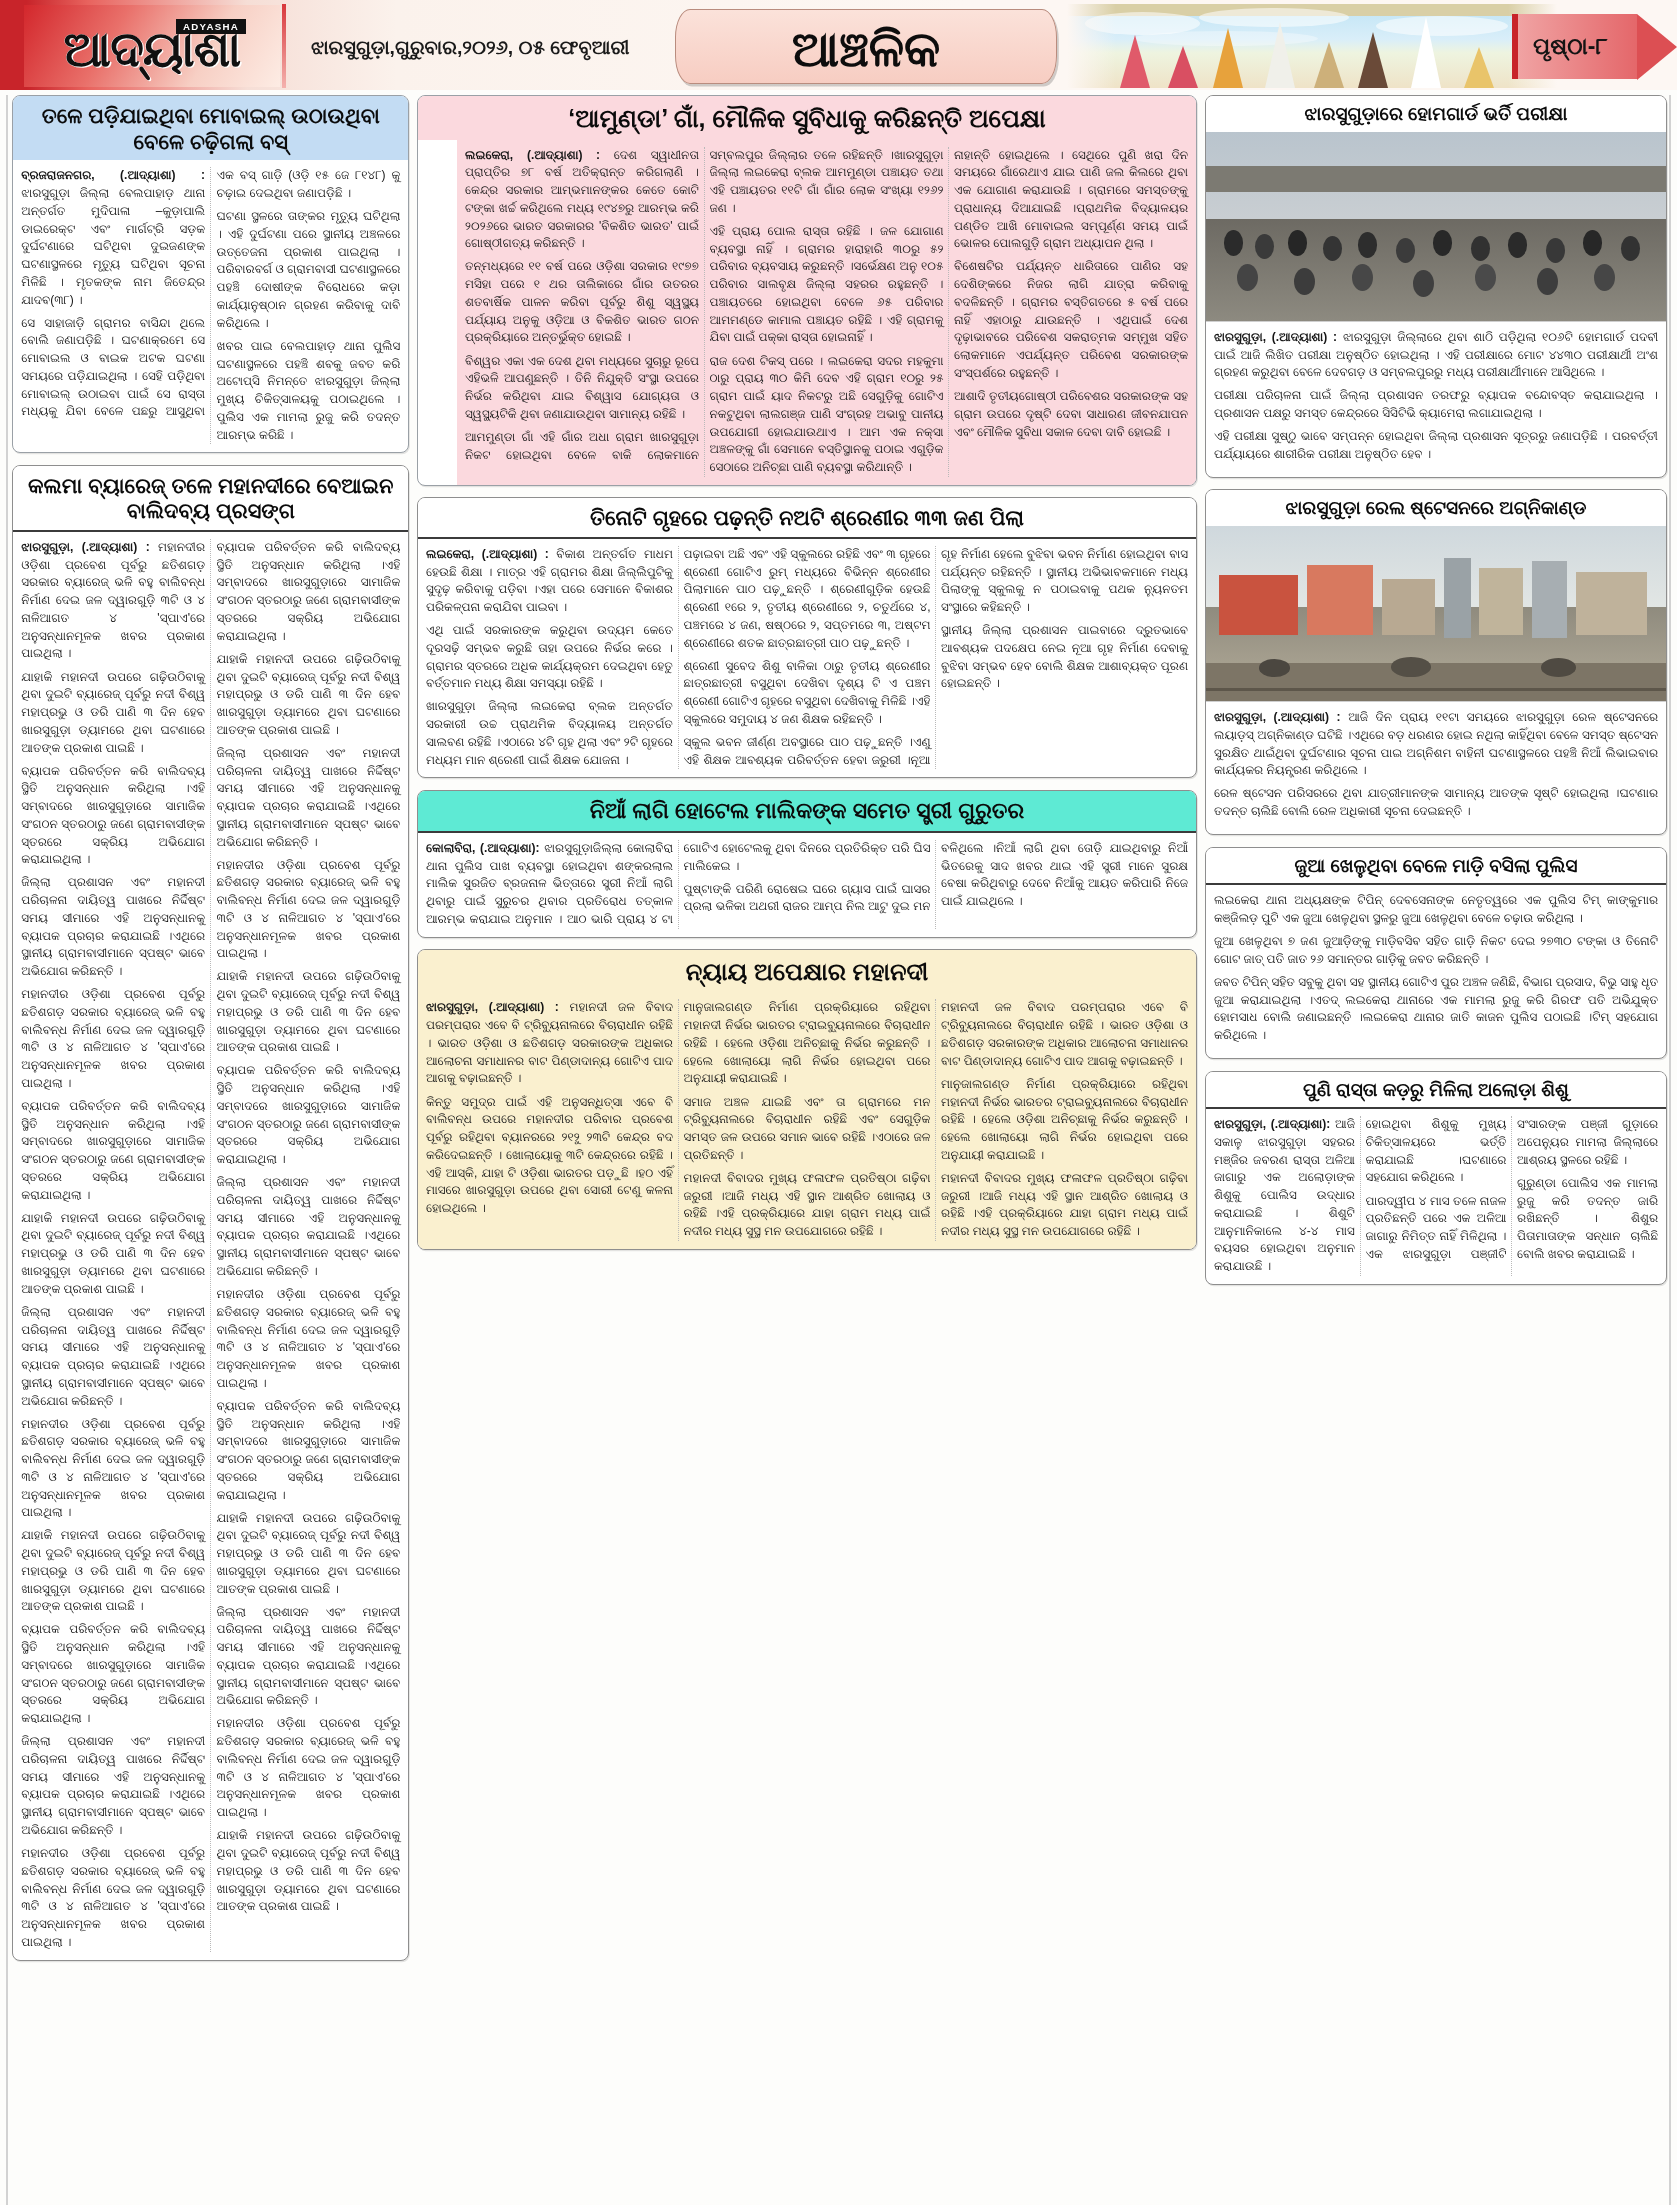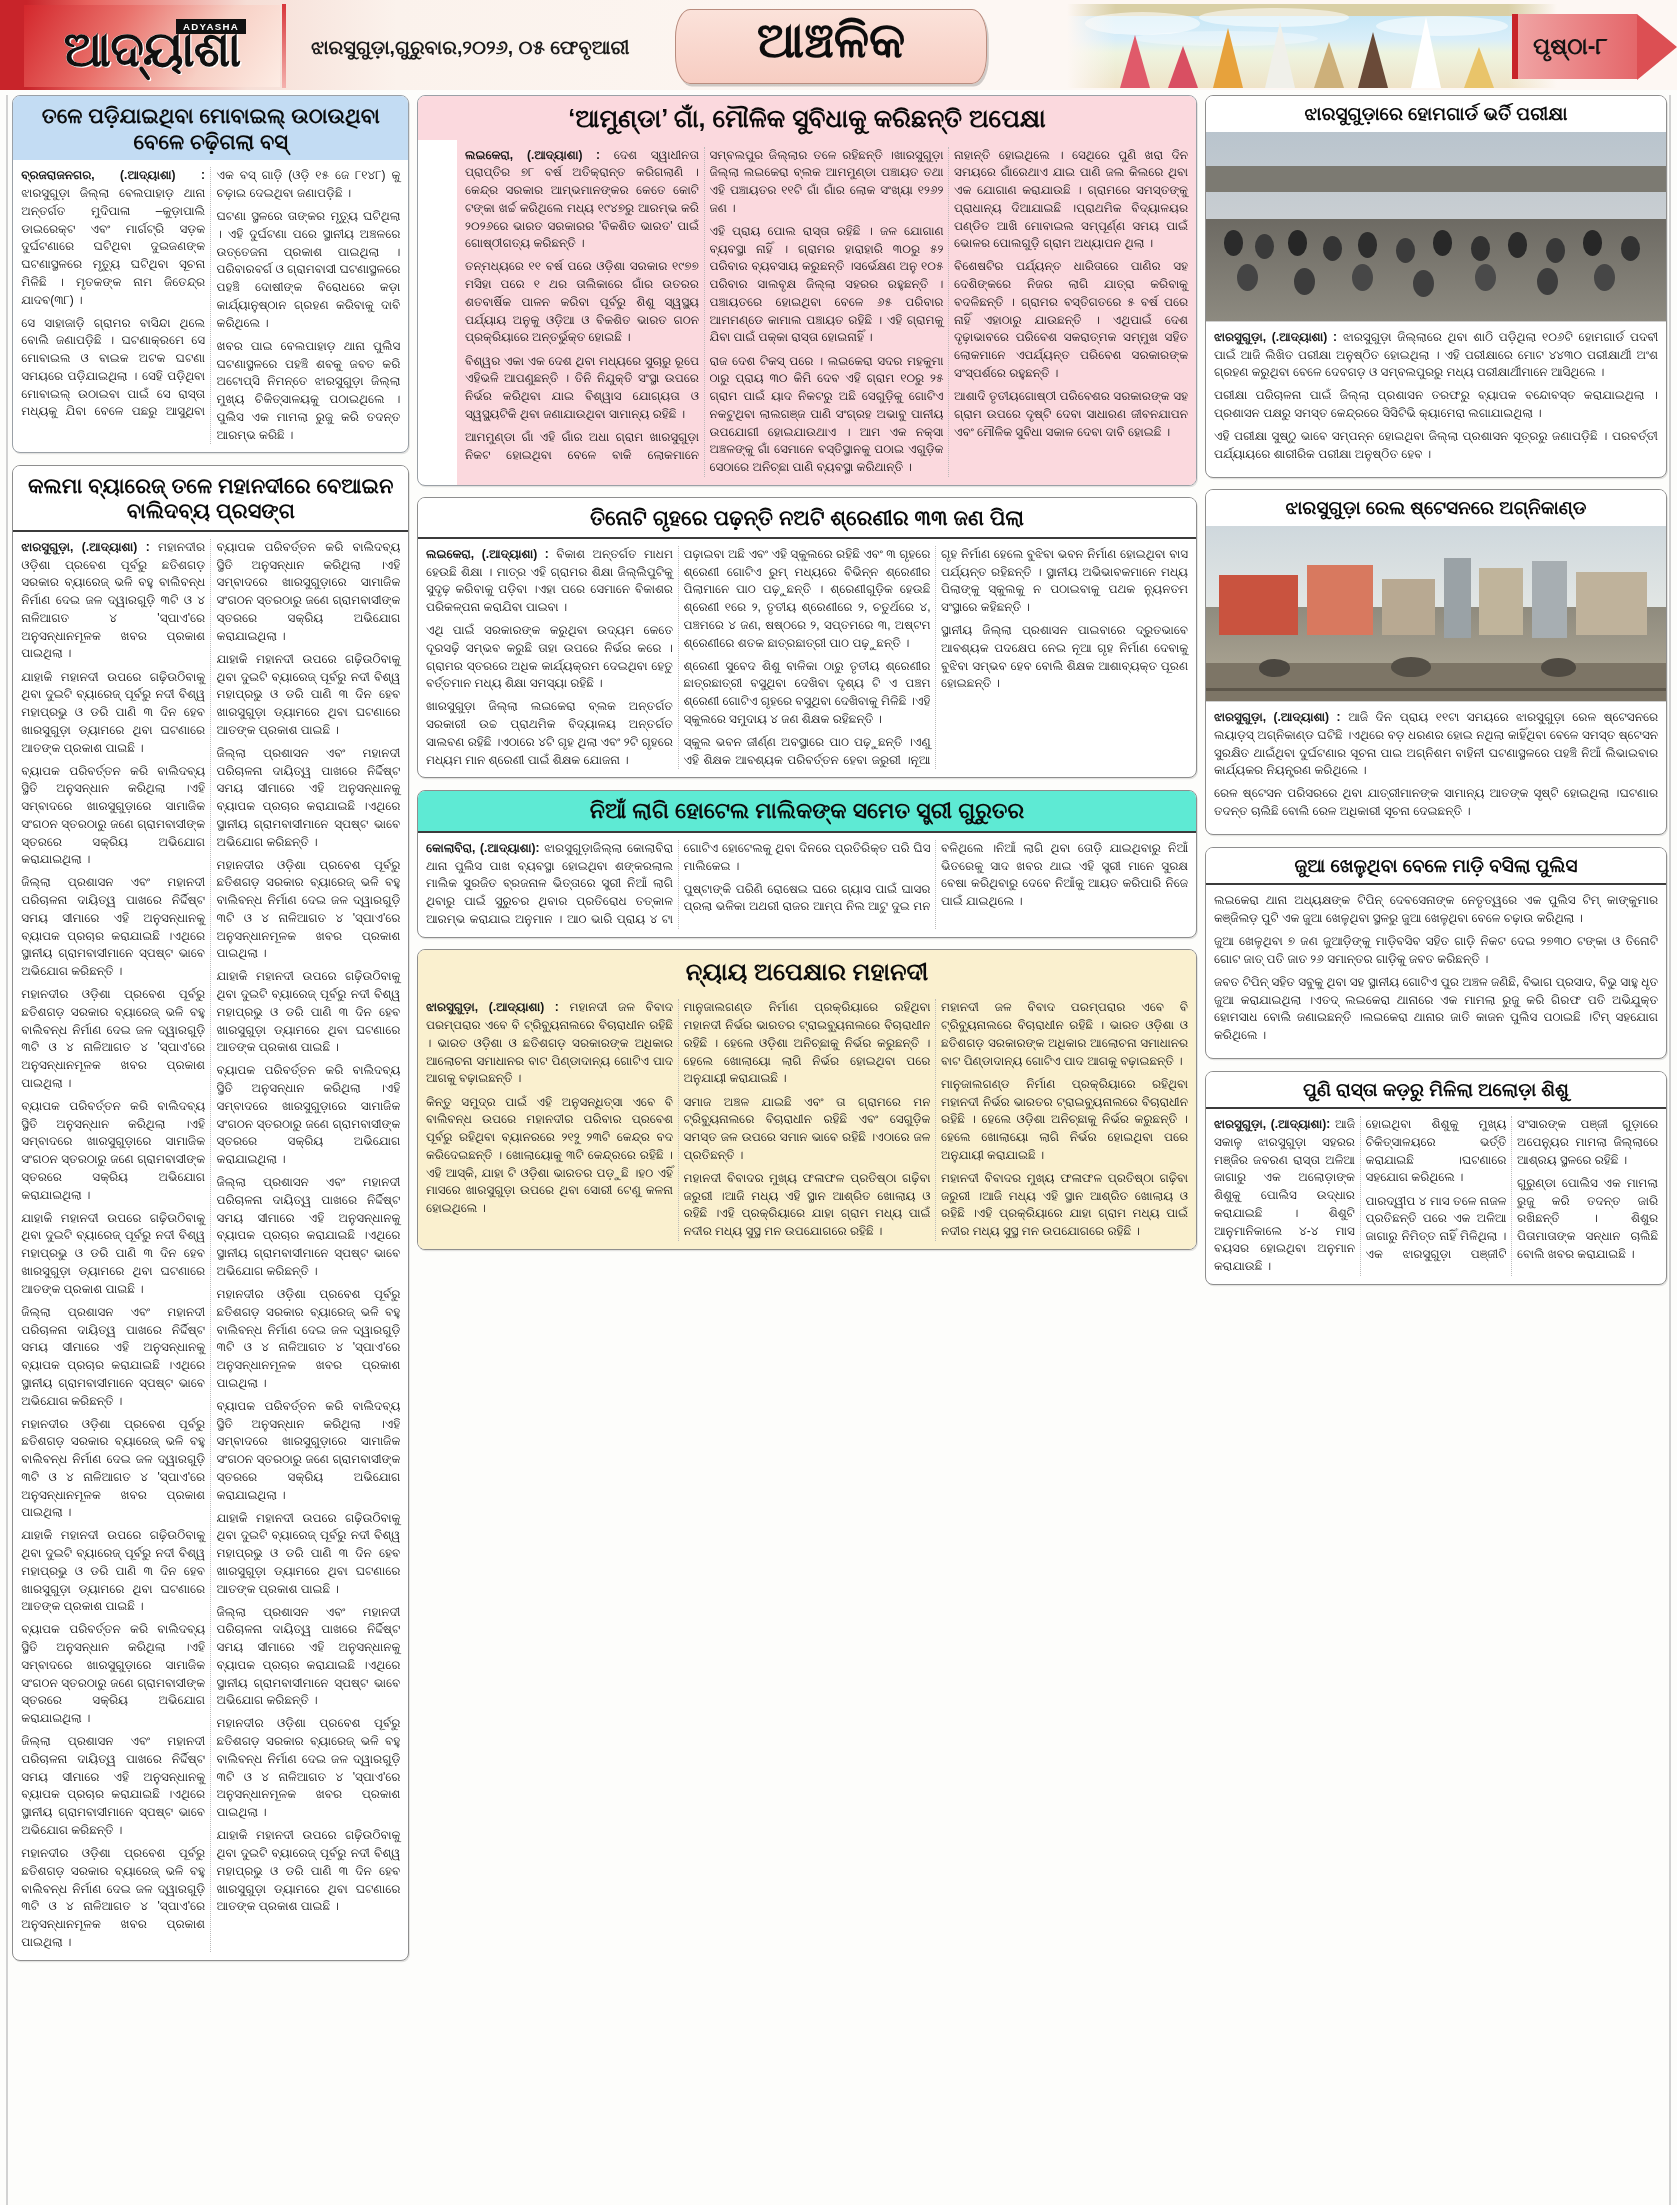--- a/index.html
+++ b/index.html
@@ -67,26 +67,26 @@
     width: 384px;
     font-size: 19.4px;
     font-weight: bold;
     color: #1a1a1a;
     white-space: nowrap;
     margin-left: 20px;
   }
   .mast-title-wrap {
     position: absolute;
     left: 675px; top: 8.8px;
-    width: 312px; height: 75px;
+    width: 382px; height: 75px;
     background: linear-gradient(180deg,#fbe2da,#f7cdc2);
     border: 1.8px solid #b98c7e;
     border-radius: 15px / 28px;
     box-shadow: 1.8px 2.6px 0 rgba(0,0,0,0.18);
-    display: flex; align-items: flex-start; justify-content: center;
+    display: flex; align-items: center; justify-content: center;
   }
   .mast-title {
     font-size: 49px; font-weight: bold; color: #0d0d0d; line-height: 1;
     padding-top: 6.2px;
   }
   .mast-photo {
     position: absolute;
     left: 1067px; top: 4.4px;
     width: 490px; height: 84px;
     background:

